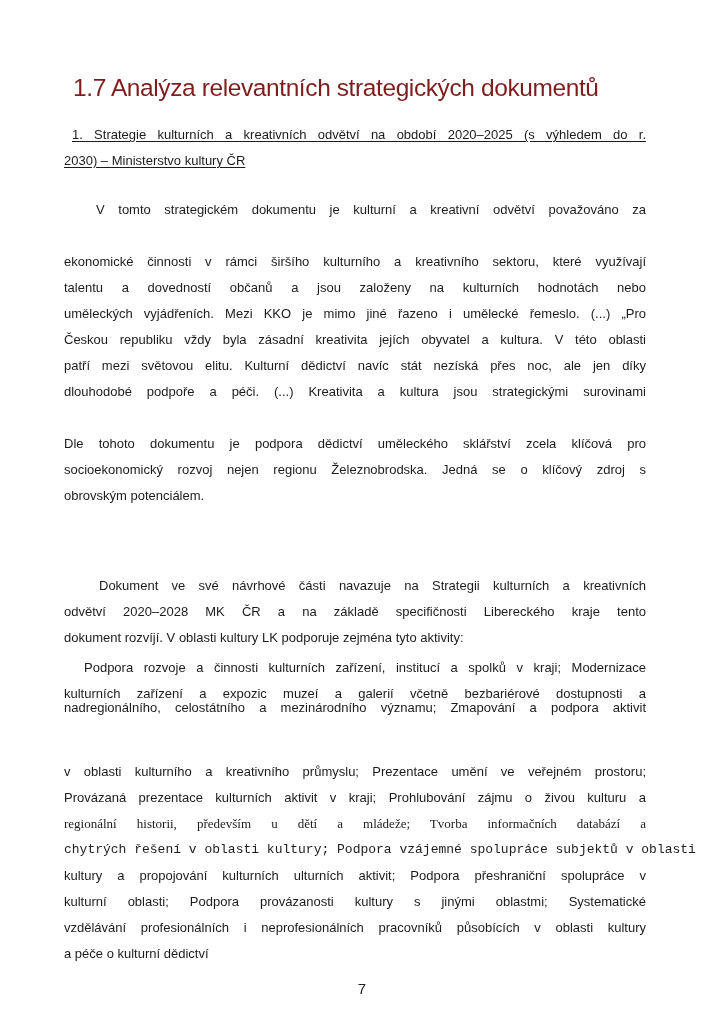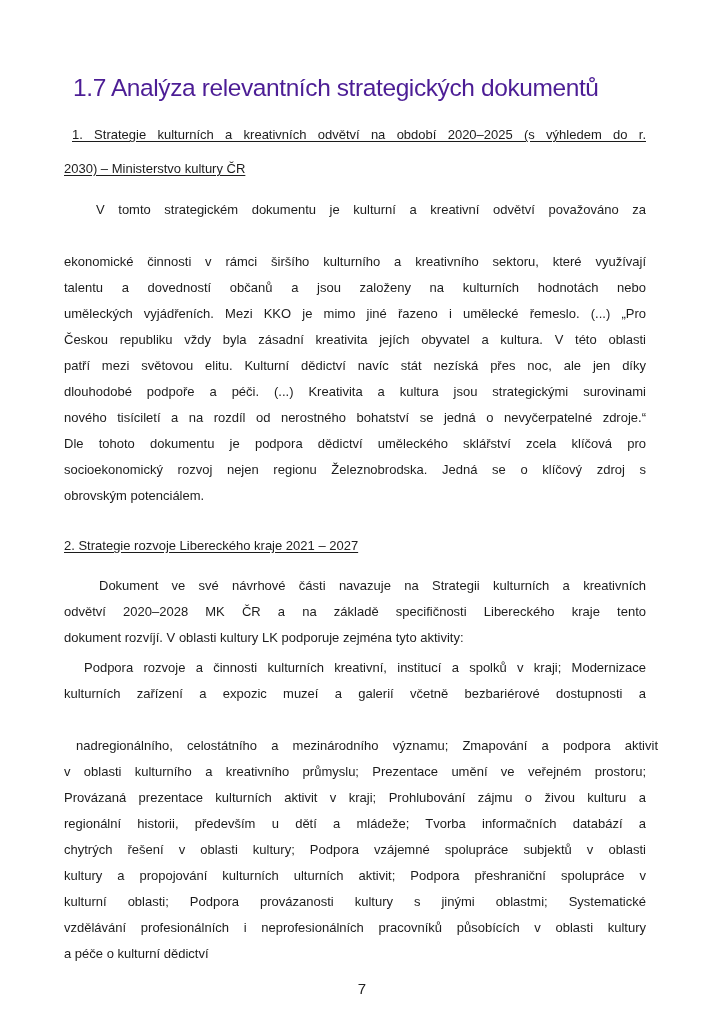--- a/index.html
+++ b/index.html
@@ -1,63 +1,61 @@
 <!DOCTYPE html>
 <html><head>
 <meta charset="utf-8">
 <style>
   html, body { margin: 0; padding: 0; background: #ffffff; }
   body { width: 724px; height: 1024px; position: relative; overflow: hidden;
          font-family: "Liberation Sans", sans-serif; color: #1c1c1c; }
   .page { position: absolute; left: 0; top: 0; width: 724px; height: 1024px; }
   h1 { position: absolute; left: 73px; top: 74px; margin: 0; font-size: 24.5px;
-       font-weight: normal; letter-spacing: -0.4px; color: #4c1d95; white-space: nowrap; }
+       font-weight: normal; letter-spacing: -0.4px; color: #7f1d1d; white-space: nowrap; }
   .line { position: absolute; left: 64px; width: 582px; font-size: 13px;
           line-height: 18px; white-space: nowrap; text-align: justify;
           text-align-last: justify; }
   .line.last { text-align-last: left; }
   .line.indent { left: 96px; width: 550px; }
   .line.indent2 { left: 96px; width: 550px; }
   .u { text-decoration: underline; text-underline-offset: 2px; }
   .pgnum { position: absolute; left: 0; width: 724px; top: 980px; text-align: center;
            font-size: 15px; color: #222; }
 </style>
 </head>
 <body>
 
 <div class="page">
   <h1>1.7 Analýza relevantních strategických dokumentů</h1>
 
   <div class="line u" style="top:126px; left:72px; width:574px;"> 1. Strategie kulturních a kreativních odvětví na období 2020–2025 (s výhledem do r.</div>
-  <div class="line last u" style="top:152px; width:auto;margin-top:8px;">2030) – Ministerstvo kultury ČR</div>
+  <div class="line last u" style="top:152px; width:auto;">2030) – Ministerstvo kultury ČR</div>
 
   <div class="line indent" style="top:201px;">V tomto strategickém dokumentu je kulturní a kreativní odvětví považováno za</div>
   <div class="line" style="top:253px;">ekonomické činnosti v rámci širšího kulturního a kreativního sektoru, které využívají</div>
   <div class="line" style="top:279px;">talentu a dovedností občanů a jsou založeny na kulturních hodnotách nebo</div>
   <div class="line" style="top:305px;">uměleckých vyjádřeních. Mezi KKO je mimo jiné řazeno i umělecké řemeslo. (...) „Pro</div>
   <div class="line" style="top:331px;">Českou republiku vždy byla zásadní kreativita jejích obyvatel a kultura. V této oblasti</div>
   <div class="line" style="top:357px;">patří mezi světovou elitu. Kulturní dědictví navíc stát nezíská přes noc, ale jen díky</div>
   <div class="line" style="top:383px;">dlouhodobé podpoře a péči. (...) Kreativita a kultura jsou strategickými surovinami</div>
-  <div class="line" style="top:409px;">nového tisíciletí a na rozdíl od nerostného bohatství se jedná o nevyčerpatelné zdroje.“</div>
   <div class="line" style="top:435px;">Dle tohoto dokumentu je podpora dědictví uměleckého sklářství zcela klíčová pro</div>
   <div class="line" style="top:461px;">socioekonomický rozvoj nejen regionu Železnobrodska. Jedná se o klíčový zdroj s</div>
   <div class="line last" style="top:487px;">obrovským potenciálem.</div>
 
-  <div class="line last u" style="top:537px; width:auto;">2. Strategie rozvoje Libereckého kraje 2021 – 2027</div>
 
   <div class="line indent" style="top:577px; left:99px; width:547px;">Dokument ve své návrhové části navazuje na Strategii kulturních a kreativních</div>
   <div class="line" style="top:603px;">odvětví 2020–2028 MK ČR a na základě specifičnosti Libereckého kraje tento</div>
   <div class="line last" style="top:629px;">dokument rozvíjí. V oblasti kultury LK podporuje zejména tyto aktivity:</div>
 
-  <div class="line indent2" style="top:659px; left:84px; width:562px;">Podpora rozvoje a činnosti kulturních kreativní, institucí a spolků v kraji; Modernizace</div>
+  <div class="line indent2" style="top:659px; left:84px; width:562px;">Podpora rozvoje a činnosti kulturních zařízení, institucí a spolků v kraji; Modernizace</div>
   <div class="line" style="top:685px;">kulturních zařízení a expozic muzeí a galerií včetně bezbariérové dostupnosti a</div>
-  <div class="line" style="top:737px;margin-left:12px;">nadregionálního, celostátního a mezinárodního významu; Zmapování a podpora aktivit</div>
+  <div class="line" style="top:699px;">nadregionálního, celostátního a mezinárodního významu; Zmapování a podpora aktivit</div>
   <div class="line" style="top:763px;">v oblasti kulturního a kreativního průmyslu; Prezentace umění ve veřejném prostoru;</div>
   <div class="line" style="top:789px;">Provázaná prezentace kulturních aktivit v kraji; Prohlubování zájmu o živou kulturu a</div>
-  <div class="line" style="top:815px;">regionální historii, především u dětí a mládeže; Tvorba informačních databází a</div>
-  <div class="line" style="top:841px;">chytrých řešení v oblasti kultury; Podpora vzájemné spolupráce subjektů v oblasti</div>
+  <div class="line" style="top:815px;font-family:Liberation Serif, serif;">regionální historii, především u dětí a mládeže; Tvorba informačních databází a</div>
+  <div class="line" style="top:841px;font-family:Liberation Mono, monospace;">chytrých řešení v oblasti kultury; Podpora vzájemné spolupráce subjektů v oblasti</div>
   <div class="line" style="top:867px;">kultury a propojování kulturních ulturních aktivit; Podpora přeshraniční spolupráce v</div>
   <div class="line" style="top:893px;">kulturní oblasti; Podpora provázanosti kultury s jinými oblastmi; Systematické</div>
   <div class="line" style="top:919px;">vzdělávání profesionálních i neprofesionálních pracovníků působících v oblasti kultury</div>
   <div class="line last" style="top:945px;">a péče o kulturní dědictví</div>
 
   <div class="pgnum">7</div>
 </div>
 
 </body></html>

